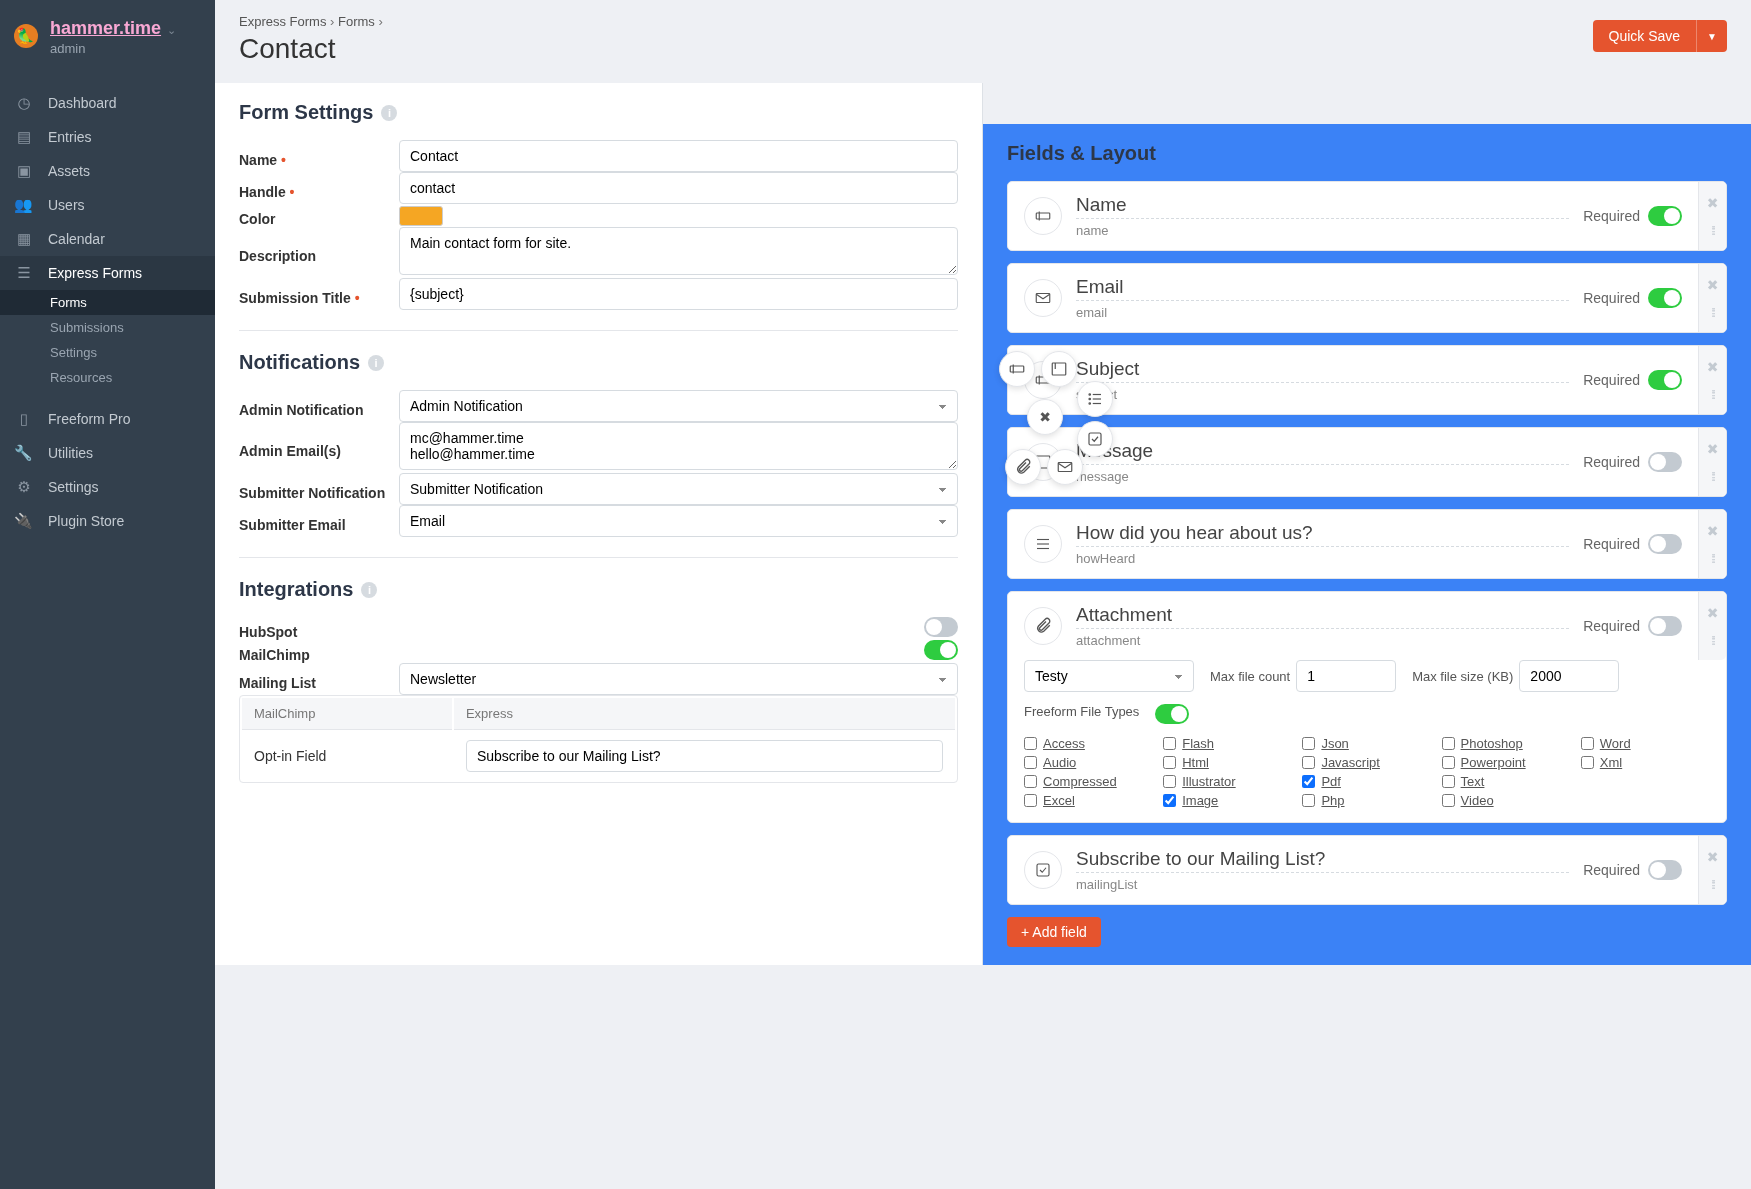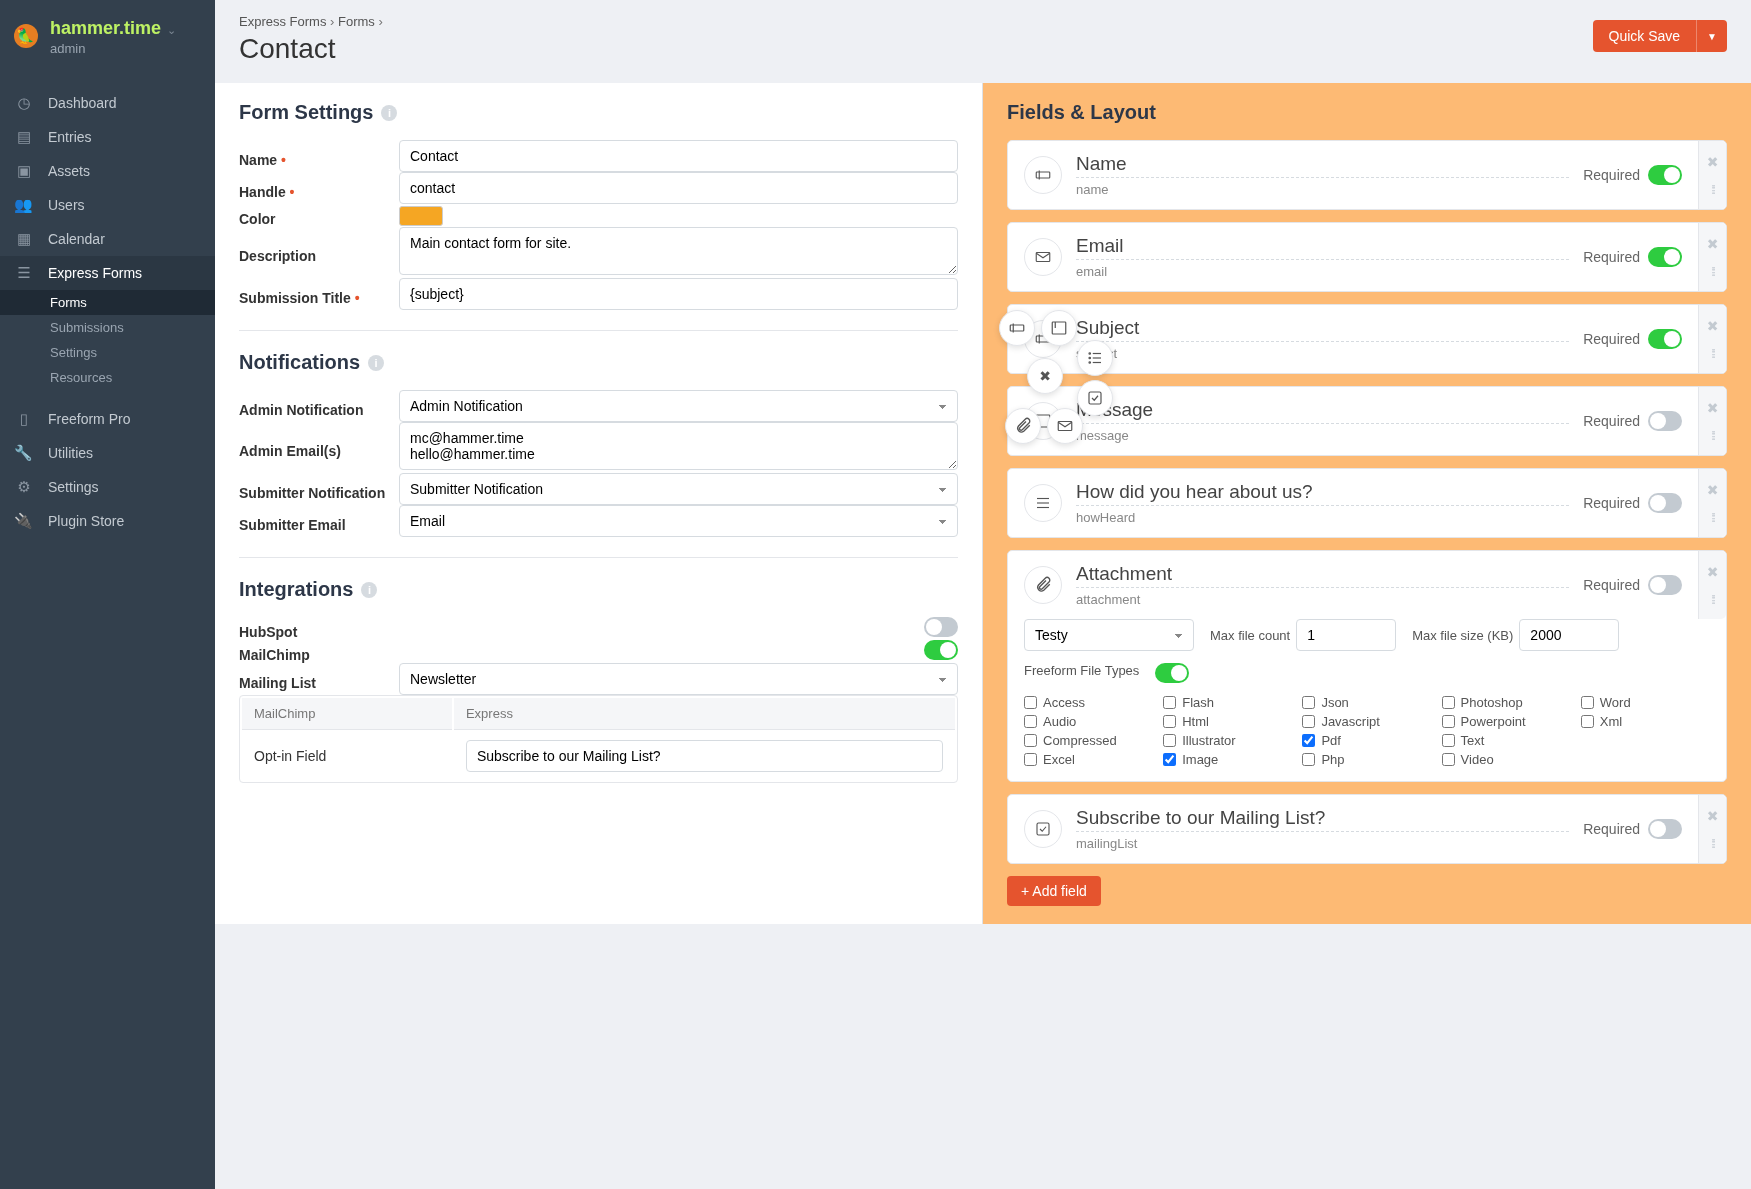--- a/index.html
+++ b/index.html
@@ -3,21 +3,21 @@
 <meta charset="utf-8">
 <style>
 * { box-sizing: border-box; margin: 0; padding: 0; }
 body { font-family: -apple-system, BlinkMacSystemFont, "Segoe UI", Helvetica, Arial, sans-serif; background: #eef0f4; color: #333; font-size: 14px; }
 .app { display: flex; height: 100vh; min-height: 897px; }
 
 
 .sidebar { width: 215px; background: #33404d; color: #9aa5b1; flex-shrink: 0; }
 .sb-header { padding: 18px 10px 14px 50px; position: relative; }
 .sb-logo { position: absolute; left: 14px; top: 24px; width: 24px; height: 24px; border-radius: 50%; background: #e67e22; display:flex;align-items:center;justify-content:center;font-size:15px; }
-.sb-site { color: #bef264; font-size: 18px; font-weight: 600; }
+.sb-site { color: #f9a8d4; font-size: 18px; font-weight: 600; text-decoration: underline; }
 .sb-chev { font-size: 11px; opacity: .7; margin-left: 2px; }
 .sb-role { font-size: 13px; color: #9aa5b1; margin-top: 2px; }
 .sb-nav { padding-top: 16px; }
 .sb-item { display: flex; align-items: center; padding: 8px 14px; cursor: pointer; gap: 14px; }
 .sb-item .icon { width: 20px; text-align: center; font-size: 15px; color: #8a95a1; }
 .sb-item .lbl { color: #c3cad1; font-size: 14px; }
 .sb-item.active { background: #2b3743; }
 .sb-item.active .lbl { color: #fff; }
 .sb-sub { padding: 5px 14px 5px 50px; cursor: pointer; font-size: 13px; color: #9aa5b1; }
 .sb-sub.sel { background: #1f2a35; color: #fff; }
@@ -29,21 +29,21 @@
 .crumbs { font-size: 13px; color: #777; margin-bottom: 4px; }
 .crumbs a { color: #555; text-decoration: none; }
 .page-title { font-size: 28px; font-weight: 400; color: #333; }
 .save-group { display: flex; margin-top: 6px; }
 .btn-save { background: #e5542e; color: #fff; border: none; padding: 8px 16px; font-size: 14px; border-radius: 4px 0 0 4px; cursor: pointer; }
 .btn-save-dd { background: #e5542e; color: #fff; border: none; border-left: 1px solid rgba(255,255,255,.3); padding: 8px 10px; border-radius: 0 4px 4px 0; cursor: pointer; font-size:10px }
 
 .content { display: flex; gap: 0; }
 .pane { padding: 18px 24px; }
 .pane-left { width: 50%; border-right: 1px solid #dde1e6; background:#fff;}
-.pane-right { flex: 1; background:#fdba74;}
+.pane-right { flex: 1; background:#3b82f6;margin-top:41px;}
 .pane h2 { font-size: 20px; font-weight: 700; color: #2d3748; margin-bottom: 16px; display: flex; align-items: center; gap: 8px; }
 .pane h2 .info { width: 16px; height: 16px; border-radius: 50%; background: #d6dbe0; color: #fff; font-size: 11px; display:flex;align-items:center;justify-content:center;font-weight:700; }
 
 .frow { display: flex; align-items: center; }
 .flabel { width: 160px; font-size: 14px; font-weight: 600; color: #333; padding-top: 7px; }
 .flabel .req { color: #e5542e; }
 .fctrl { flex: 1; }
 input[type=text], textarea, select { width: 100%; border: 1px solid #d6dbe0; border-radius: 4px; padding: 7px 10px; font-size: 14px; font-family: inherit; background: #fff; }
 textarea { resize: vertical; }
 select { appearance: none; background-image: linear-gradient(45deg, transparent 50%, #888 50%), linear-gradient(135deg, #888 50%, transparent 50%); background-position: calc(100% - 14px) 14px, calc(100% - 10px) 14px; background-size: 4px 4px; background-repeat: no-repeat; }
@@ -70,21 +70,21 @@
 .fact-btn { color: #c3cad1; cursor: pointer; font-size: 14px; }
 .fdrag { font-size: 12px; letter-spacing: -2px; }
 
 .fcard-body { padding: 0 16px 14px 16px; }
 .att-row { display: flex; gap: 16px; align-items: flex-start; margin-bottom: 12px; flex-wrap: wrap; }
 .att-row > * { display: flex; align-items: center; gap: 6px; }
 .att-row select { width: 170px; }
 .att-row input[type=text] { width: 100px; }
 .att-label { font-size: 13px; color: #555; }
 .ft-grid { display: grid; grid-template-columns: repeat(5, 1fr); gap: 4px 10px; margin-top: 10px; }
-.ft-item { display: flex; gap: 6px; font-size: 13px; color: #555; }
+.ft-item { display: flex; gap: 6px; font-size: 13px; color: #555; text-decoration: underline; }
 .ft-item input { accent-color: #0d6efd; }
 
 .btn-add { background: #e5542e; color: #fff; border: none; padding: 7px 14px; border-radius: 4px; cursor: pointer; font-size: 14px; }
 
 
 .float-types { position: relative; }
 .bubble { position: absolute; width: 36px; height: 36px; background: #fff; border: 1px solid #e4e6ea; border-radius: 50%; display:flex;align-items:center;justify-content:center; box-shadow: 0 2px 6px rgba(0,0,0,.12); z-index:5; color:#555; cursor:grab; }
 
 
 .itbl { width: 100%; border: 1px solid #e4e6ea; border-radius: 4px; overflow: hidden; }

